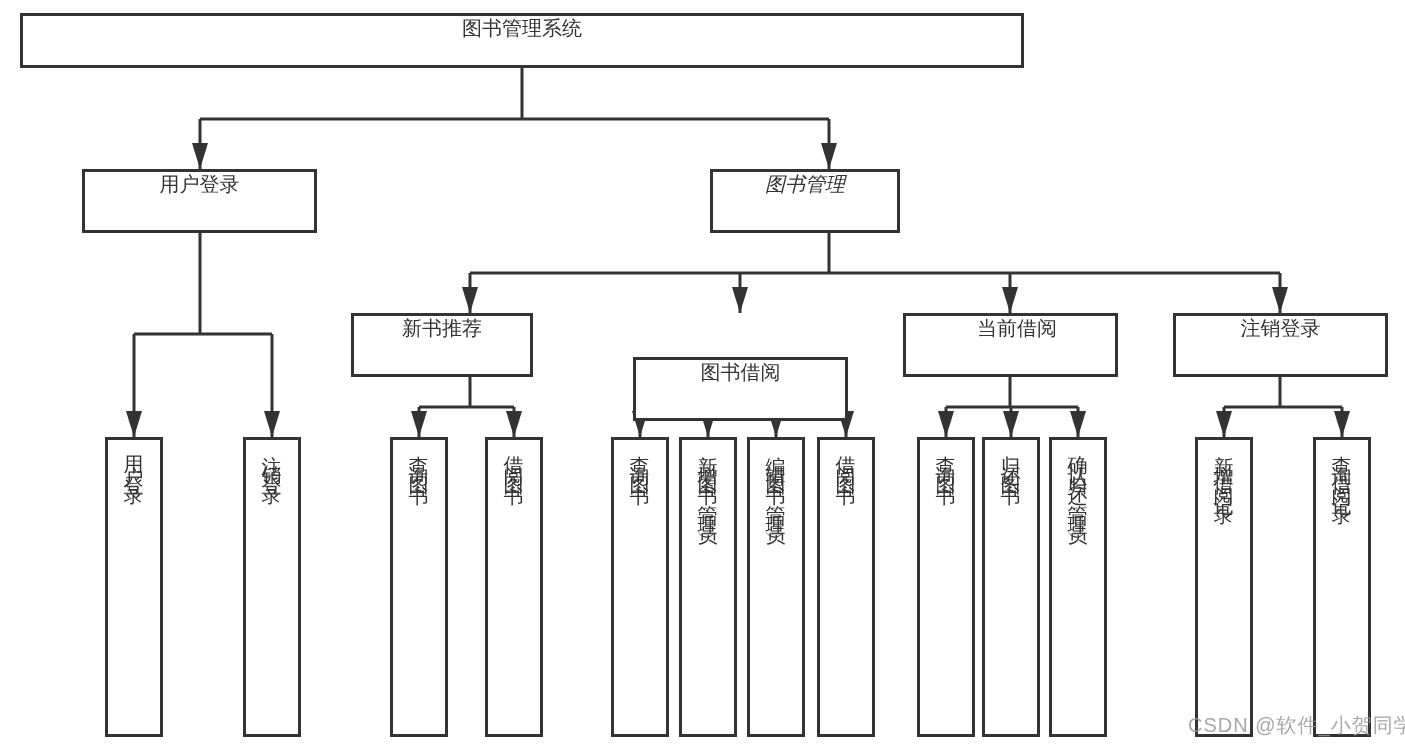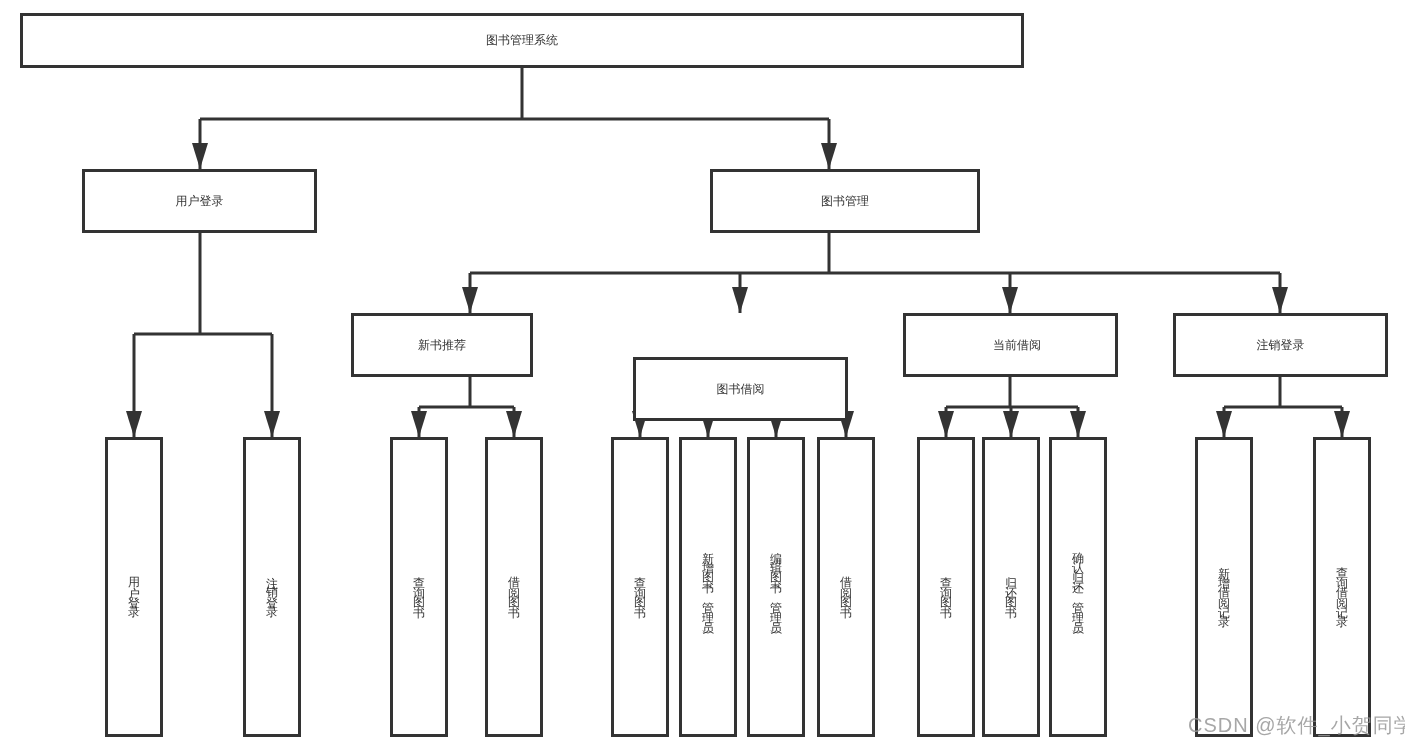--- a/index.html
+++ b/index.html
@@ -16,24 +16,23 @@
     left: 0; top: 0;
     width: 1405px; height: 747px;
     z-index: 1;
   }
   .node {
     position: absolute;
     box-sizing: border-box;
     border: 3px solid #333333;
     background: #ffffff;
     display: flex;
-    align-items: center;
     justify-content: center;
     color: #333333;
-    font-size: 12px;
+    font-size: 20px;
     z-index: 2;
   }
   .node .node-label {
     line-height: 1.2;
     white-space: nowrap;
   }
   .vnode .node-label {
     writing-mode: vertical-rl;
     text-orientation: mixed;
     letter-spacing: 10px;
@@ -111,21 +110,21 @@
     </g>
   </svg>
 
   <div class="node hnode" style="left:20px; top:13px; width:1004px; height:55px;">
     <span class="node-label">图书管理系统</span>
   </div>
 
   <div class="node hnode" style="left:82px; top:169px; width:235px; height:64px;">
     <span class="node-label">用户登录</span>
   </div>
-  <div class="node hnode" style="left:710px; top:169px; width:270px; height:64px;">
+  <div class="node hnode" style="left:710px; top:169px; width:190px; height:64px;font-style:italic;">
     <span class="node-label">图书管理</span>
   </div>
 
   <div class="node hnode" style="left:351px; top:313px; width:182px; height:64px;">
     <span class="node-label">新书推荐</span>
   </div>
   <div class="node hnode" style="left:633px; top:313px; width:215px; height:64px;margin-top:44px;">
     <span class="node-label">图书借阅</span>
   </div>
   <div class="node hnode" style="left:903px; top:313px; width:215px; height:64px;padding-left:13px;">

